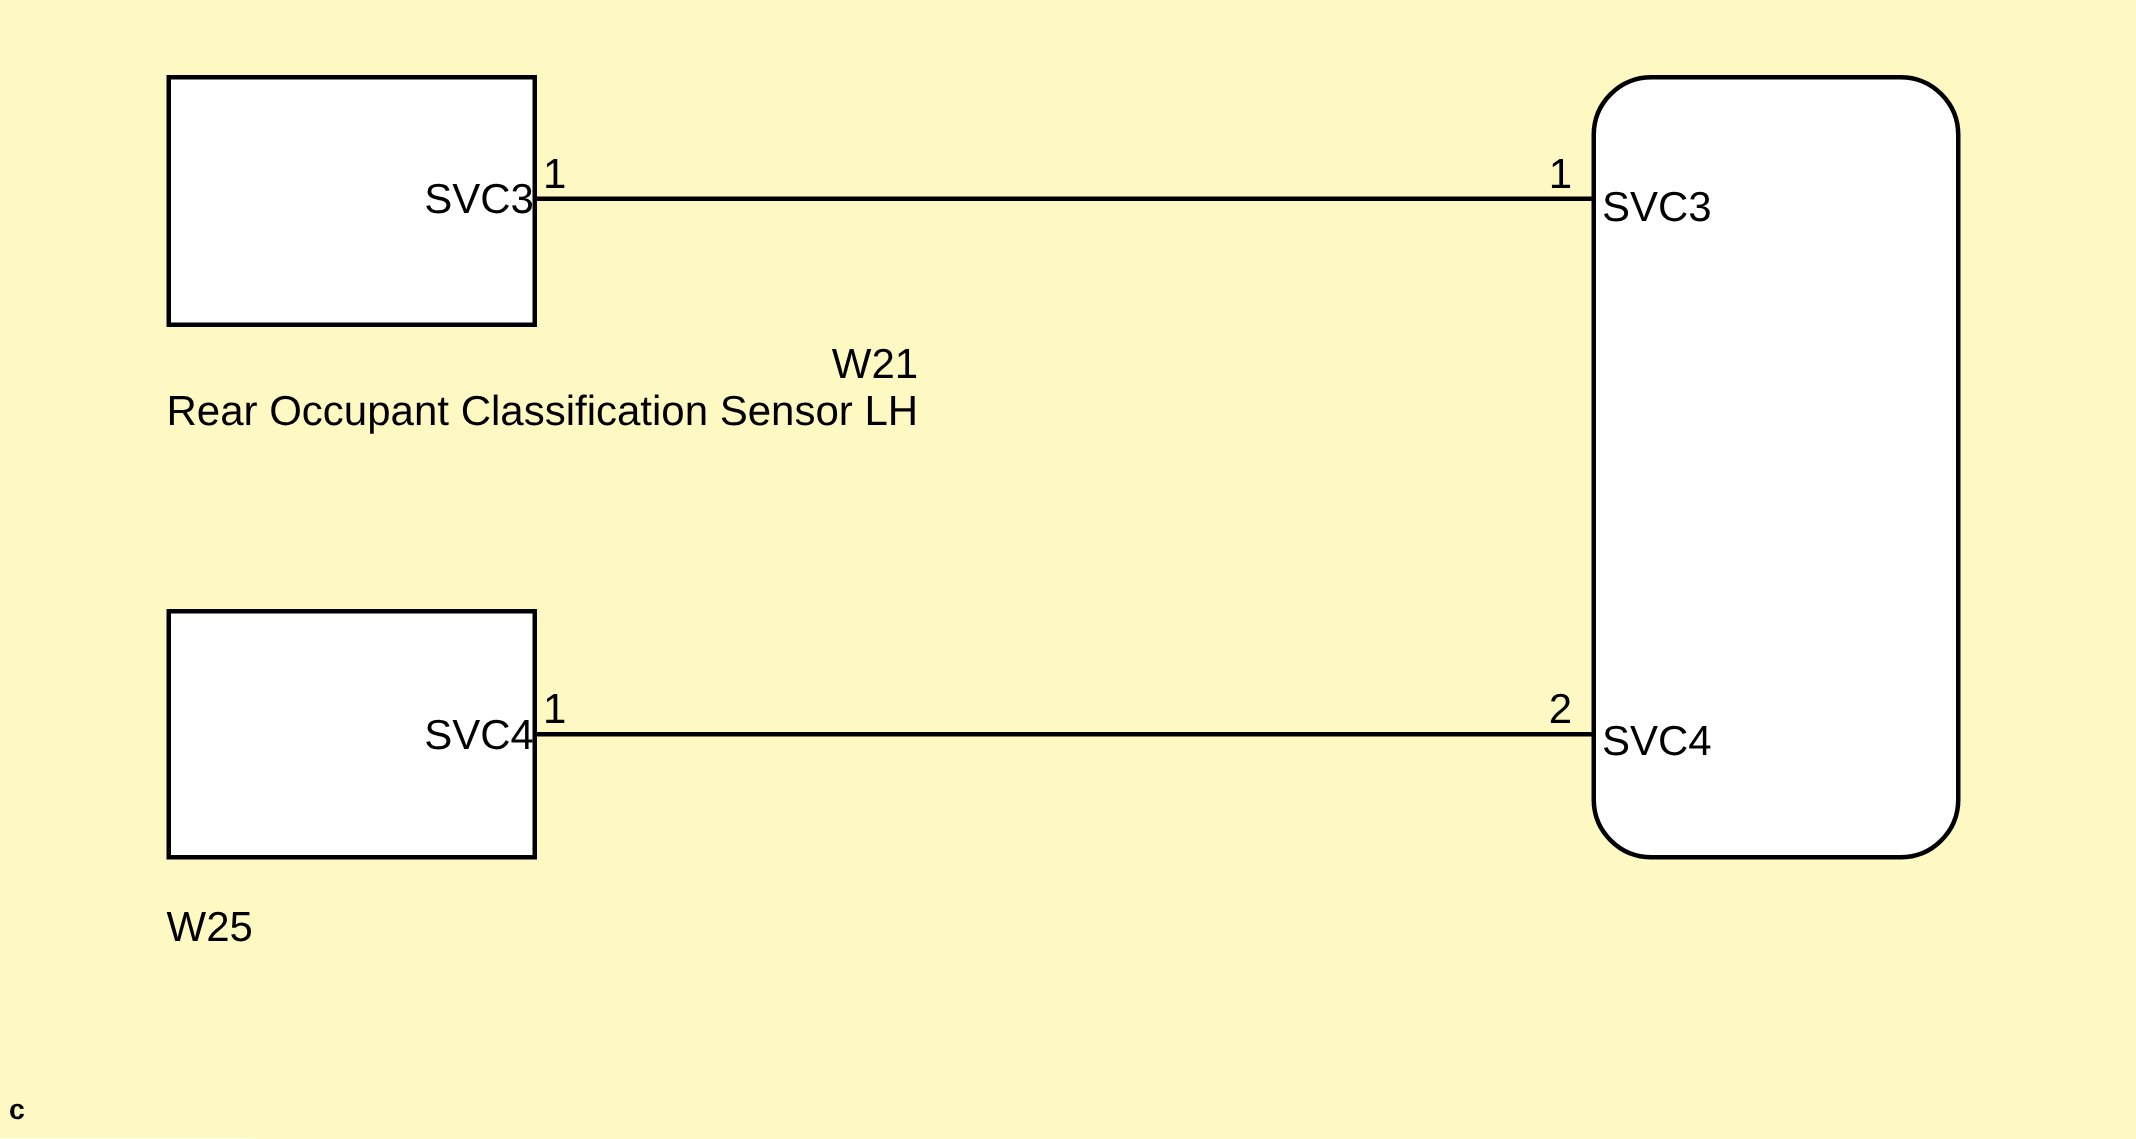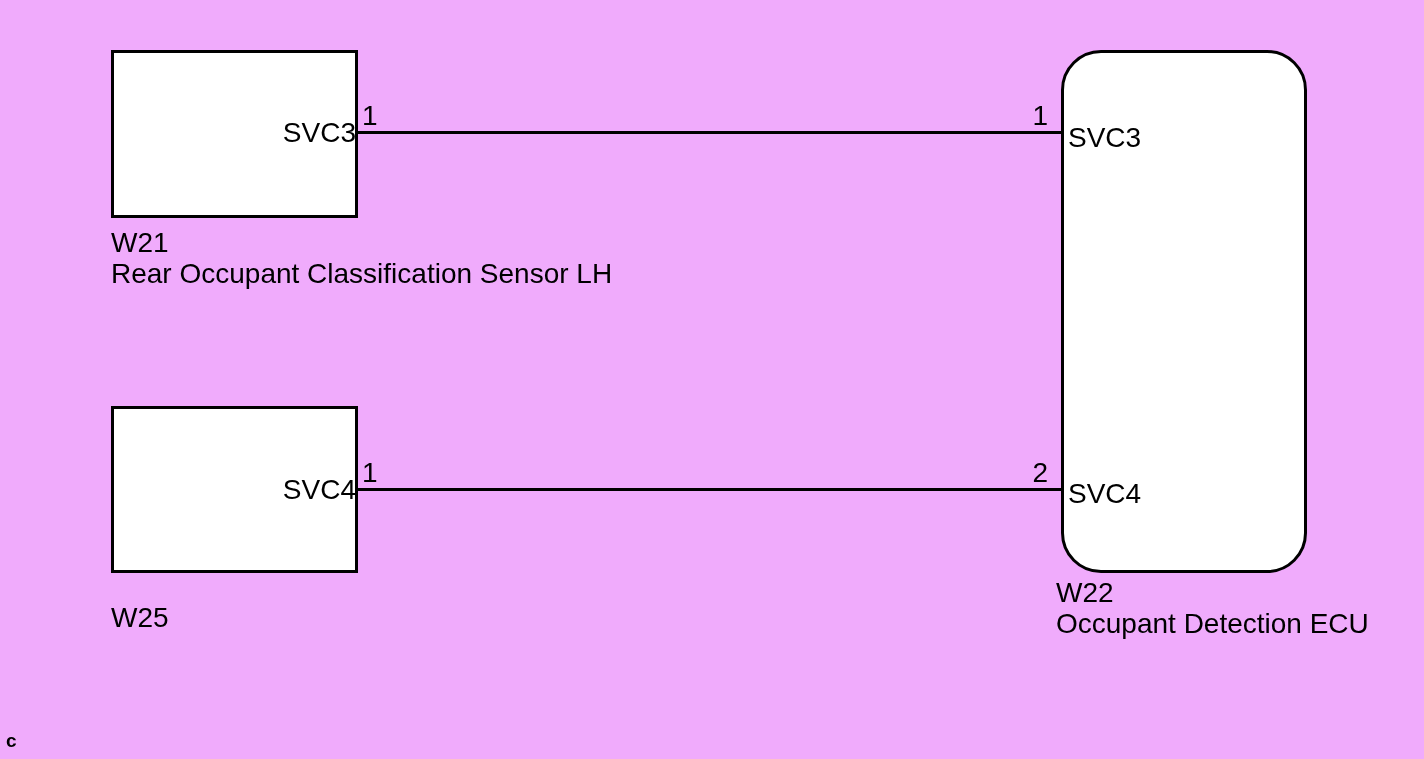--- a/index.html
+++ b/index.html
@@ -1,21 +1,21 @@
 <!DOCTYPE html>
 <html><head>
 <meta charset="utf-8">
 <style>
   * { margin: 0; padding: 0; box-sizing: border-box; }
   html, body { background: #ffffff; }
   .canvas {
     position: relative;
     width: 1424px;
     height: 759px;
-    background: #f0abfc;
+    background: #fef9c3;
     font-family: "Liberation Sans", sans-serif;
     color: #000000;
     overflow: hidden;
   }
   .comp-box {
     position: absolute;
     border: 3px solid #000000;
     background: #ffffff;
   }
   .box-w21 { left: 111px; top: 50px;  width: 247px; height: 168px; }
@@ -51,20 +51,21 @@
   .pin-w21  { left: 362px;  bottom: 628px; }
   .pin-w25  { left: 362px;  bottom: 271px; }
   .pin-ecu1 { right: 376px; bottom: 628px; text-align: right; }
   .pin-ecu2 { right: 376px; bottom: 271px; text-align: right; }
   .caption {
     position: absolute;
     font-size: 28px;
     line-height: 31px;
     white-space: nowrap;
     color: #000000;
+    text-align: right;
   }
   .cap-w21 { left: 111px;  top: 227px; }
   .cap-w25 { left: 111px;  top: 582px; margin-top: 20px; }
   .cap-w22 { left: 1056px; top: 577px; }
   .footer-mark {
     position: absolute;
     left: 6px;
     top: 731px;
     font-size: 19px;
     font-weight: bold;
@@ -94,20 +95,16 @@
   <span class="pin pin-ecu1">1</span>
   <span class="pin pin-ecu2">2</span>
 
   <div class="caption cap-w21">
     <div>W21</div>
     <div>Rear Occupant Classification Sensor LH</div>
   </div>
   <div class="caption cap-w25">
     <div>W25</div>
   </div>
-  <div class="caption cap-w22">
-    <div>W22</div>
-    <div>Occupant Detection ECU</div>
-  </div>
 
   <span class="footer-mark">c</span>
 
 </div>
 
 </body></html>

